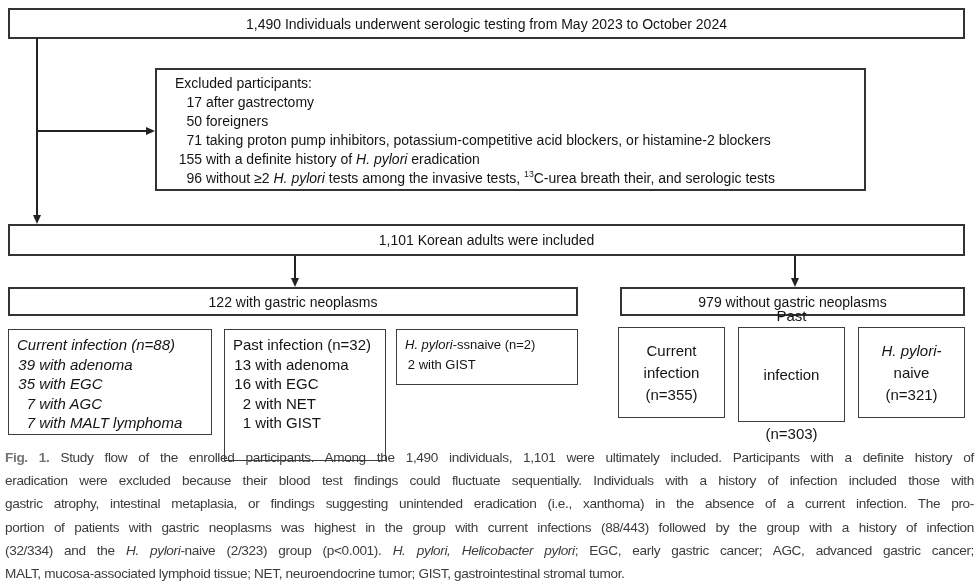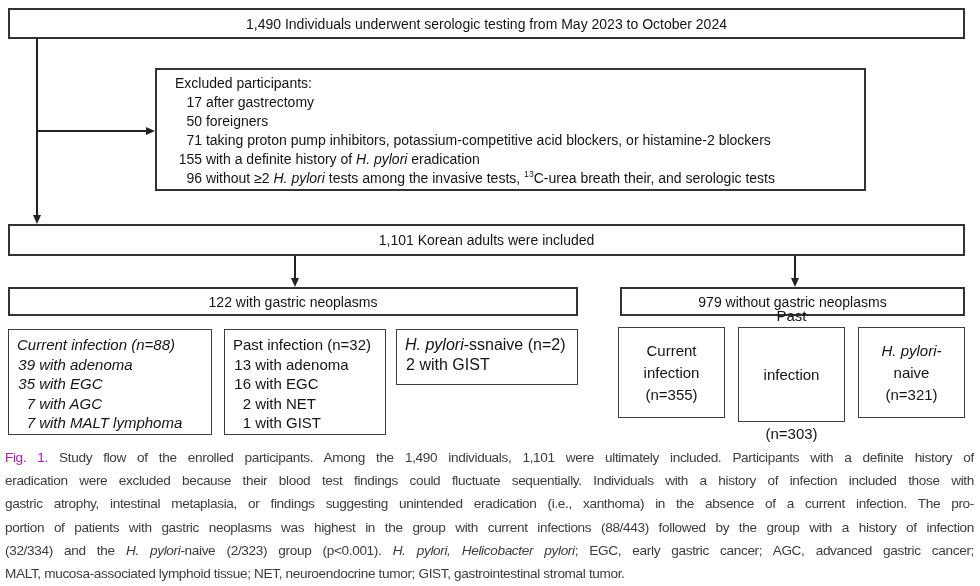--- a/index.html
+++ b/index.html
@@ -22,22 +22,22 @@
   .box.center1 { display: flex; align-items: center; justify-content: center; }
   .box.thin { border-width: 1.5px; border-color: #3d3d3d; }
 
   #box-top      { left: 8px;   top: 8px;   width: 957px; height: 31px; }
   #box-excluded { left: 155px; top: 68px;  width: 711px; height: 123px; padding: 4px 18px; }
   #box-included { left: 8px;   top: 224px; width: 957px; height: 32px; }
   #box-with     { left: 8px;   top: 287px; width: 570px; height: 29px; }
   #box-without  { left: 620px; top: 287px; width: 345px; height: 29px; }
 
   #box-current-gn { left: 8px;   top: 329px; width: 204px; height: 106px; padding: 5px 8px; font-size: 15px; font-style: italic; }
-  #box-past-gn    { left: 224px; top: 329px; width: 162px; height: 106px; padding: 5px 8px; font-size: 15px; }
-  #box-naive-gn   { left: 396px; top: 329px; width: 182px; height: 56px;  padding: 5px 8px; font-size: 16px; }
+  #box-past-gn    { left: 224px; top: 329px; width: 162px; height: 132px; padding: 5px 8px; font-size: 15px; }
+  #box-naive-gn   { left: 396px; top: 329px; width: 182px; height: 56px;  padding: 5px 8px; font-size: 13px; }
 
   .small-center {
     font-size: 15px;
     display: flex; flex-direction: column;
     align-items: center; justify-content: center;
     text-align: center;
   }
   #box-current { left: 618px; top: 327px; width: 107px; height: 91px; }
   #box-past    { left: 738px; top: 327px; width: 107px; height: 95px; gap: 37px; }
   #box-naive   { left: 858px; top: 327px; width: 107px; height: 91px; }
@@ -89,21 +89,21 @@
     letter-spacing: -0.35px;
     color: #3c3c3c;
   }
   #caption .row {
     white-space: normal;
     line-height: 23.2px;
     text-align: justify;
     text-align-last: justify;
   }
   #caption .row:last-child { text-align-last: left; }
-  .fig-label { color: #a21caf; font-weight: normal; }
+  .fig-label { color: #737373; font-weight: bold; }
 </style>
 </head>
 <body>
 
 <div id="stage">
 
   <div class="box center1" id="box-top">
     <span>1,490 Individuals underwent serologic testing from May 2023 to October 2024</span>
   </div>
 

